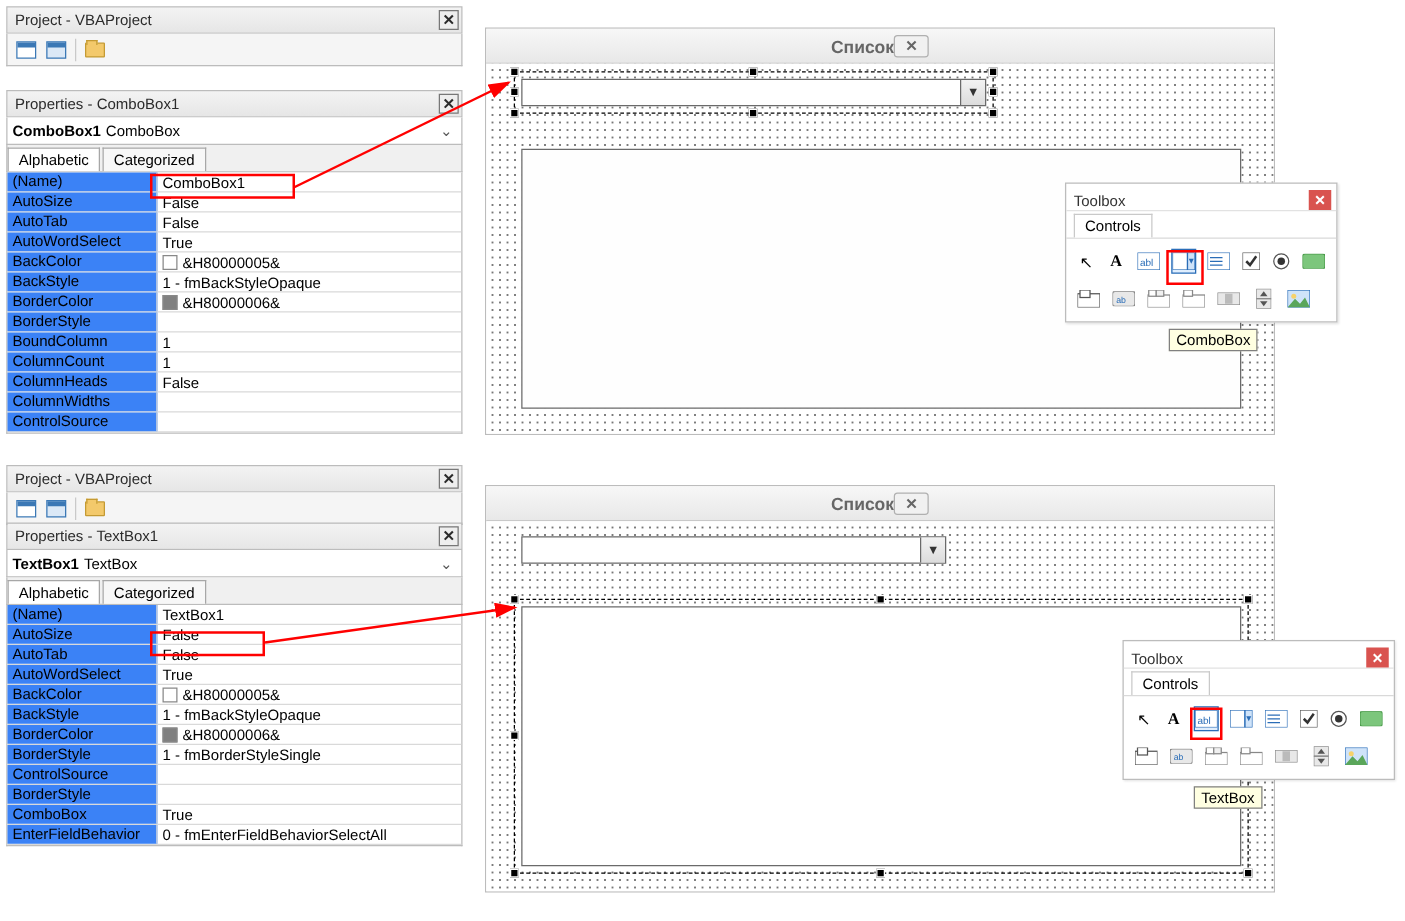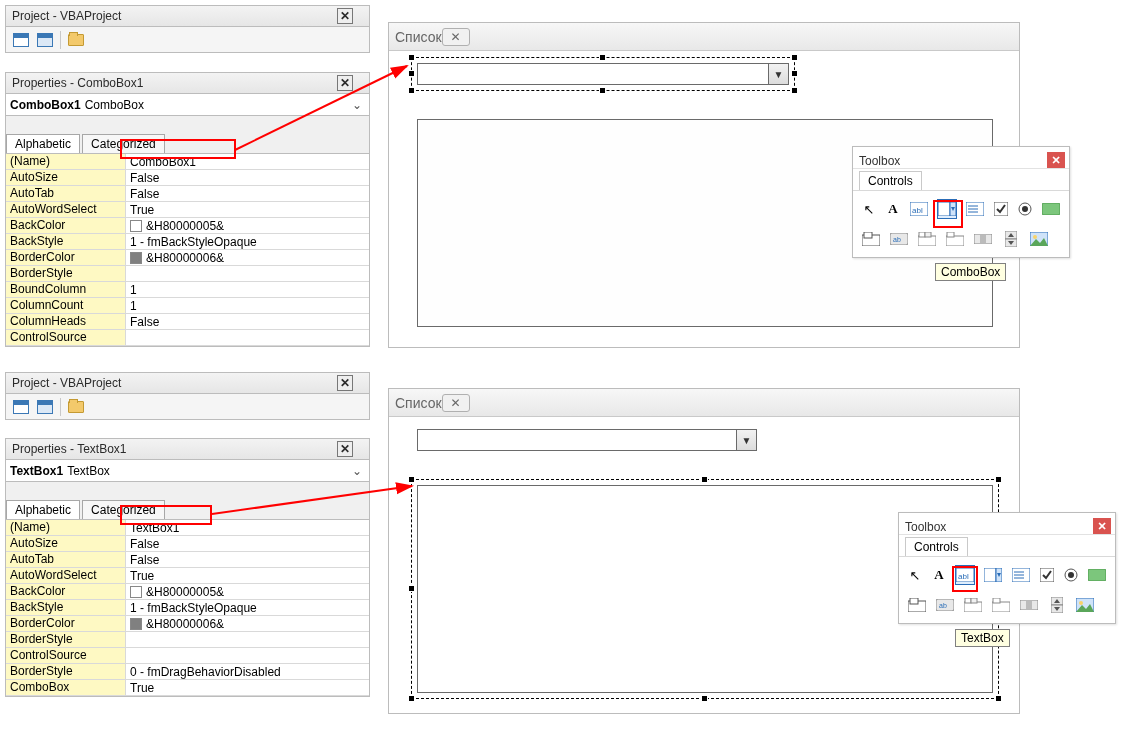--- a/index.html
+++ b/index.html
@@ -7,21 +7,21 @@
 
   .panel-stack { position: absolute; }
 
   
   .pane-header {
     background: linear-gradient(#f3f3f3,#e6e6e6);
     border: 1px solid #bcbcbc;
     height: 22px;
     display: flex; align-items: center; justify-content: space-between;
     font-size: 12px; color: #2b2b2b;
-    padding: 0 16px 0 6px;
+    padding: 0 2px 0 6px;
   }
   .pane-header .close-x {
     width: 16px; height: 16px; border:1px solid #777; display:flex;align-items:center;justify-content:center;
     font-size:12px; font-weight:bold; cursor:pointer; background:#eee;
   }
 
   
   .proj-toolbar {
     border: 1px solid #bcbcbc; border-top:none;
     height: 26px; display:flex; align-items:center; gap:6px; padding:0 6px;
@@ -39,54 +39,54 @@
   }
   .obj-row .bold { font-weight:bold; margin-right:4px;}
   .obj-row .chev {
     margin-left:auto; width:16px;height:16px;display:flex;align-items:center;justify-content:center;
     color:#555;
   }
 
   
   .tabs {
     border:1px solid #bcbcbc; border-top:none;
-    height:38px; display:flex; align-items:flex-end;
+    height:22px; display:flex; align-items:flex-end;
     background:#f0f0f0; font-size:12px;
     padding-top:3px;
   }
   .tab {
     padding:2px 8px; border:1px solid #a7a7a7; border-bottom:none;
     margin-right:2px; background:#f7f7f7;
   }
   .tab.active { background:#fff; font-weight:normal; }
 
   
   .prop-grid {
     border:1px solid #bcbcbc; border-top:none;
     font-size:12px; background:#fff;
   }
   .prop-row {
     display:flex; height:16px; border-bottom:1px solid #d9d9d9;
   }
-  .prop-row .k { width:120px; padding:0 4px; border-right:1px solid #d9d9d9; background:#fef9c3; white-space:nowrap;}
+  .prop-row .k { width:120px; padding:0 4px; border-right:1px solid #d9d9d9; background:#3b82f6; white-space:nowrap;}
   .prop-row .v { flex:1; padding:0 4px; display:flex; align-items:center; gap:4px; white-space:nowrap; overflow:hidden;}
 
   .swatch { width:12px;height:12px;border:1px solid #888; }
   .swatch.white { background:#fff;}
   .swatch.gray  { background:#808080;}
 
   
   .form-outer {
     border:1px solid #bcbcbc;
   }
   .form-title {
     height:28px; background:linear-gradient(#f7f7f7,#e8e8e8);
     border-bottom:1px solid #c9c9c9;
-    display:flex; align-items:center; justify-content:flex-start;
-    padding:0 6px; color:#666; font-size:14px;
+    display:flex; align-items:center; justify-content:center;
+    padding:0 6px; color:#666; font-size:14px;font-weight:bold;
   }
   .form-title .win-x {
     width:28px;height:18px;border:1px solid #b0b0b0;border-radius:3px;
     display:flex;align-items:center;justify-content:center;
     color:#666;font-size:12px;background:#f1f1f1;
   }
   .design-surface {
     position:relative;
     background-color:#fff;
     background-image: radial-gradient(#777 0.6px, transparent 0.6px);
@@ -264,20 +264,26 @@
           <span>1</span>
         </div>
       </div>
       <div class="prop-row">
         <div class="k">ColumnHeads</div>
         <div class="v">
           <span>False</span>
         </div>
       </div>
       <div class="prop-row">
+        <div class="k">ColumnWidths</div>
+        <div class="v">
+          <span></span>
+        </div>
+      </div>
+      <div class="prop-row">
         <div class="k">ControlSource</div>
         <div class="v">
           <span></span>
         </div>
       </div>
     </div>
 </div>
 
 <div class="form-outer" style="position:absolute;left:388px;top:22px;width:632px;">
   <div class="form-title">
@@ -433,21 +439,21 @@
     <span class="mini-icon">
         <span class="ico-form2"></span>
       </span>
     <span class="sep"></span>
     <span class="mini-icon">
         <span class="ico-folder"></span>
       </span>
   </div>
 </div>
 
-<div class="panel-stack" style="left:5px;top:438px;width:365px;">
+<div class="panel-stack" style="left:5px;top:418px;width:365px;">
   <div class="pane-header">
     <span>Properties - TextBox1</span>
     <span class="close-x">✕</span>
   </div>
   <div class="obj-row">
     <span class="bold">TextBox1</span>
     <span>TextBox</span>
     <span class="chev">⌄</span>
   </div>
   <div class="tabs">
@@ -494,37 +500,43 @@
       </div>
       <div class="prop-row">
         <div class="k">BorderColor</div>
         <div class="v">
           <span class="swatch gray"></span>
           <span>&amp;H80000006&amp;</span>
         </div>
       </div>
       <div class="prop-row">
         <div class="k">BorderStyle</div>
+        <div class="v">
+          <span>1 - fmBorderStyleSingle</span>
+        </div>
       </div>
       <div class="prop-row">
         <div class="k">ControlSource</div>
         <div class="v">
           <span></span>
         </div>
       </div>
       <div class="prop-row">
         <div class="k">BorderStyle</div>
-        <div class="v">
-          <span>0 - fmDragBehaviorDisabled</span>
-        </div>
       </div>
       <div class="prop-row">
         <div class="k">ComboBox</div>
         <div class="v">
           <span>True</span>
+        </div>
+      </div>
+      <div class="prop-row">
+        <div class="k">EnterFieldBehavior</div>
+        <div class="v">
+          <span>0 - fmEnterFieldBehaviorSelectAll</span>
         </div>
       </div>
     </div>
 </div>
 
 <div class="form-outer" style="position:absolute;left:388px;top:388px;width:632px;">
   <div class="form-title">
     <span>Список</span>
     <span class="win-x">✕</span>
   </div>

